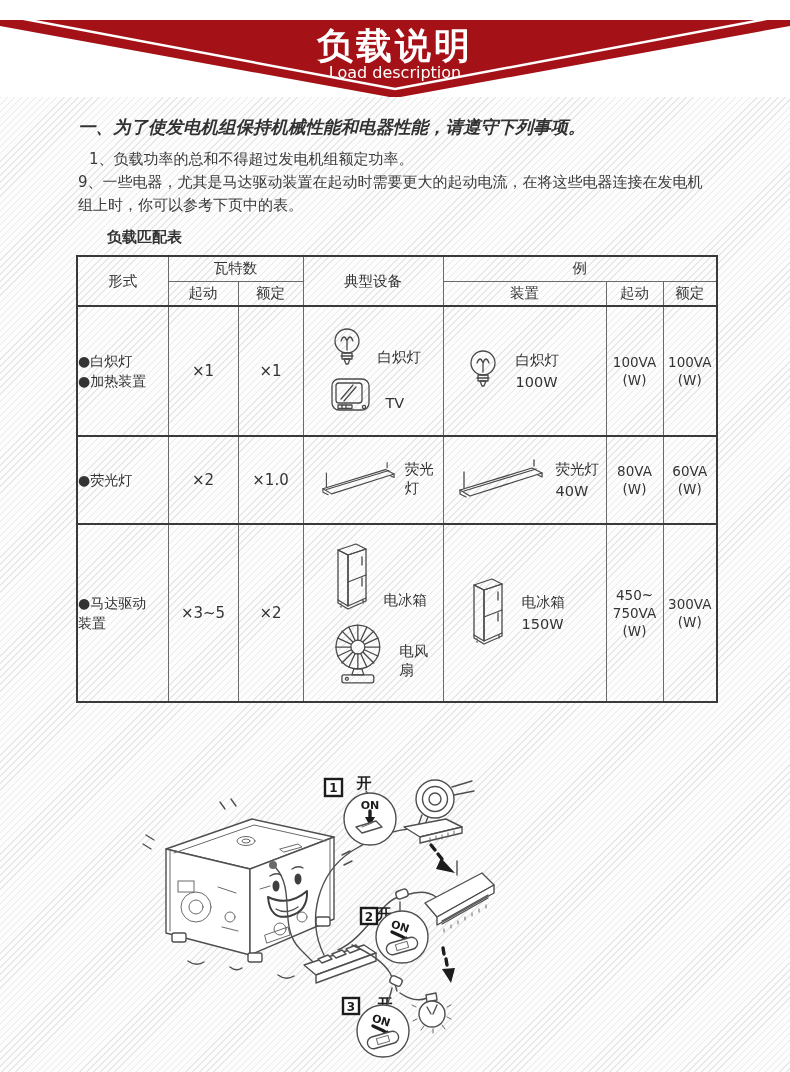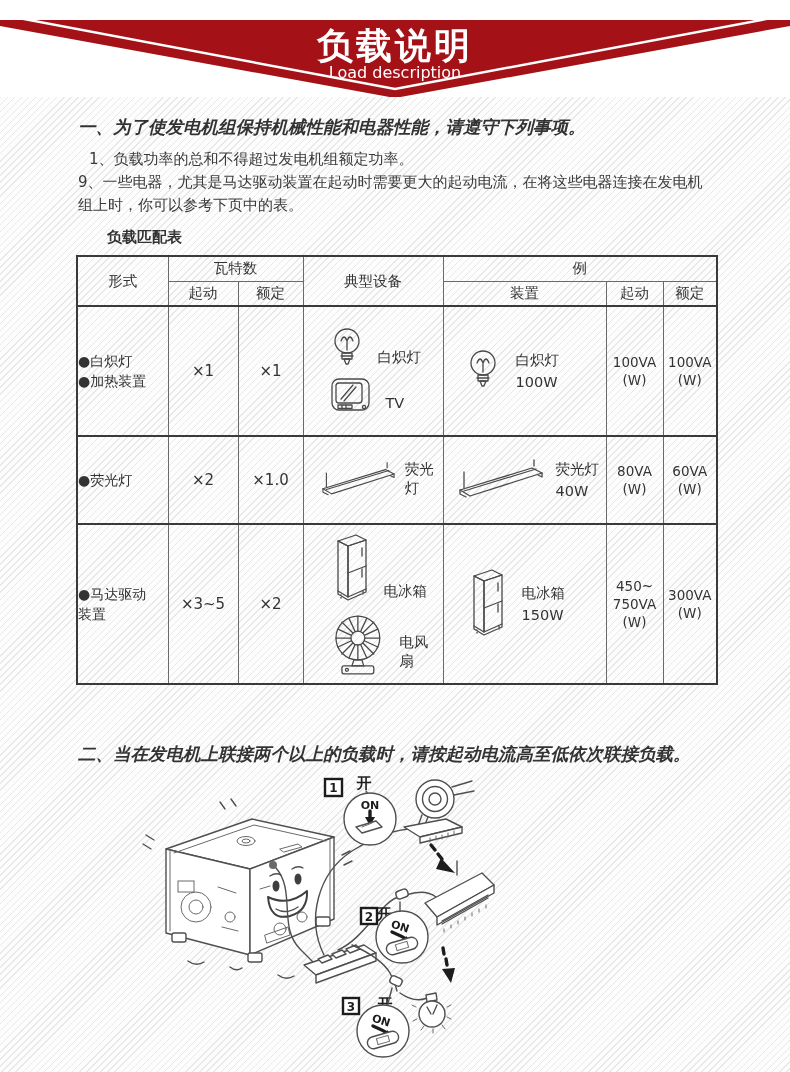--- a/index.html
+++ b/index.html
@@ -196,21 +196,21 @@
         <td class="va-cell thick-b">
           <div>80VA</div>
           <div>(W)</div>
         </td>
         <td class="va-cell thick-b">
           <div>60VA</div>
           <div>(W)</div>
         </td>
       </tr>
 
-      <tr style="height:160px">
+      <tr style="height:178px">
         <td class="type-cell">
           <div>●马达驱动</div>
           <div>装置</div>
         </td>
         <td class="factor-cell">×3~5</td>
         <td class="factor-cell">×2</td>
         <td>
           <div class="devices-col" style="gap:8px;">
             <div class="device-pair">
               <svg class="ic" width="40" height="72" viewBox="0 0 40 72">
@@ -261,21 +261,20 @@
           <div>(W)</div>
         </td>
         <td class="va-cell">
           <div>300VA</div>
           <div>(W)</div>
         </td>
       </tr>
     </tbody>
       </table>
 
-    <div id="heading2" class="h-sec">二、当在发电机上联接两个以上的负载时，请按起动电流高至低依次联接负载。</div>
 
     <svg id="illus" width="400" height="300" viewBox="0 0 400 300">
 
       <g>
         <path class="ln" d="M16,66 L24,71 M13,75 L21,80 M90,33 L95,40 M101,30 L106,37 M212,86 L220,82 M214,96 L222,92"></path>
         <path class="ln" d="M58,192 Q66,198 74,193 M148,206 Q156,212 164,207 M100,198 Q106,203 112,199"></path>
         <polygon class="lnw" points="36,80 122,50 204,68 120,100"></polygon>
         <polygon class="lnw" points="36,80 120,100 120,186 36,164"></polygon>
         <polygon class="lnw" points="120,100 204,68 204,150 120,186"></polygon>
         <path class="thin" d="M44,84 L124,56 L196,72 M40,82 L40,162 M200,70 L200,148"></path>

